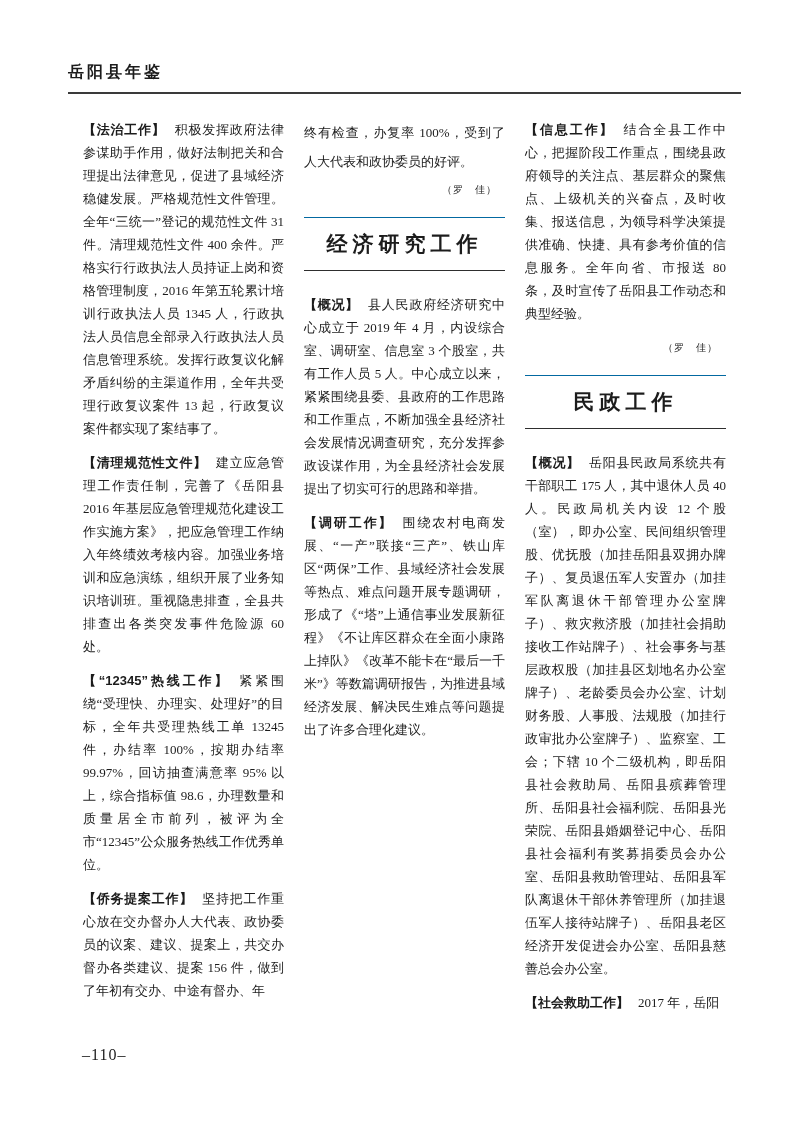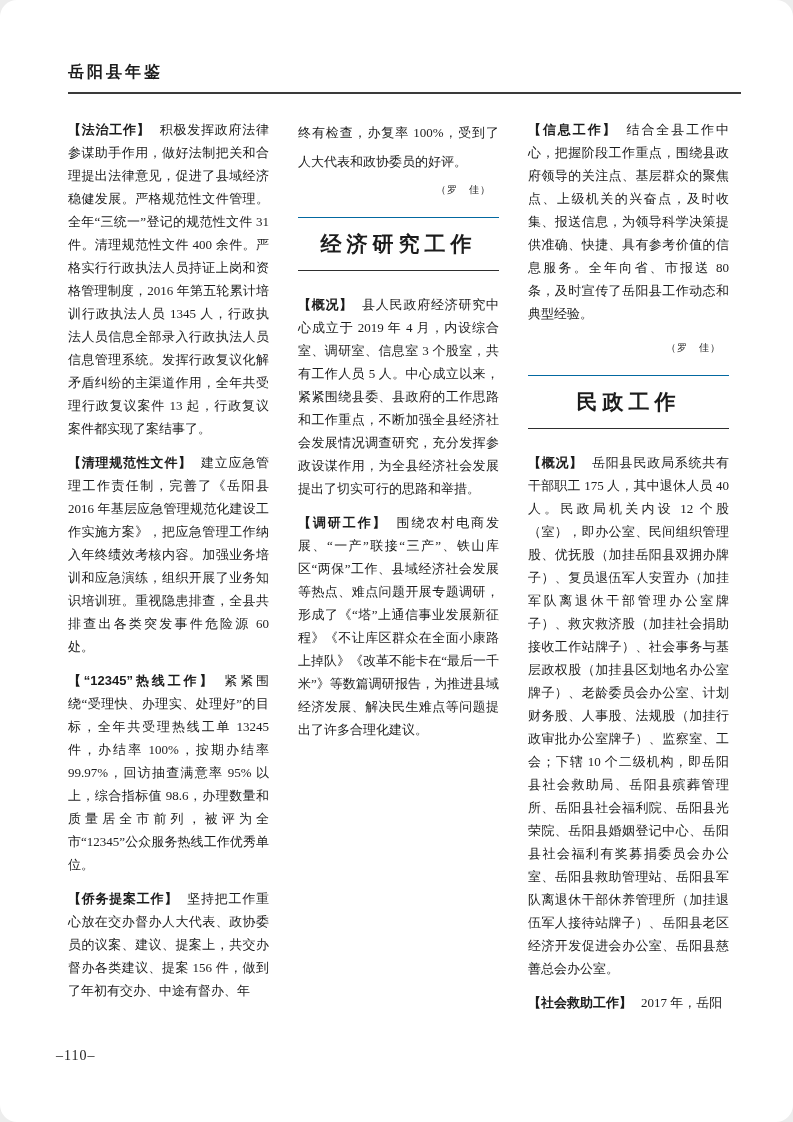--- a/index.html
+++ b/index.html
@@ -11,36 +11,36 @@
     width: 793px;
     height: 1122px;
     margin: 0 auto;
     background: #ffffff;
     position: relative;
     box-sizing: border-box;
     padding: 62px 52px 0 68px;
     overflow: hidden;
     font-family: "Liberation Serif", "DejaVu Serif", serif;
     color: #1c1c1c;
-    border-radius: 17px;
   }
   .masthead {
     font-family: "Liberation Sans", "DejaVu Sans", sans-serif;
     font-size: 16px;
     font-weight: bold;
     letter-spacing: 3px;
     padding-bottom: 9px;
   }
   .rule {
     border-bottom: 2px solid #3a3a3a;
     margin-bottom: 24px;
   }
   .columns {
     display: flex;
-    gap: 29px;
+    gap: 20px;
+    justify-content: center;
   }
   .col {
     width: 201px;
     flex: 0 0 201px;
   }
   p.entry {
     font-size: 13px;
     line-height: 23px;
     text-align: justify;
     margin: 0 0 11px 0;
@@ -69,23 +69,23 @@
     font-weight: bold;
     text-align: center;
     letter-spacing: 5px;
     border-top: 1px solid #0369a1;
     border-bottom: 1px solid #2e2e2e;
     padding: 12px 0;
     margin: 16px 0 22px 0;
   }
   .footer {
     position: absolute;
-    left: 56px;
+    left: 82px;
     bottom: 58px;
-    font-size: 14px;
+    font-size: 16px;
     letter-spacing: 1px;
   }
 </style>
 </head>
 <body>
 
 <div class="page">
 
   <div class="masthead">岳阳县年鉴</div>
   <div class="rule"></div>

